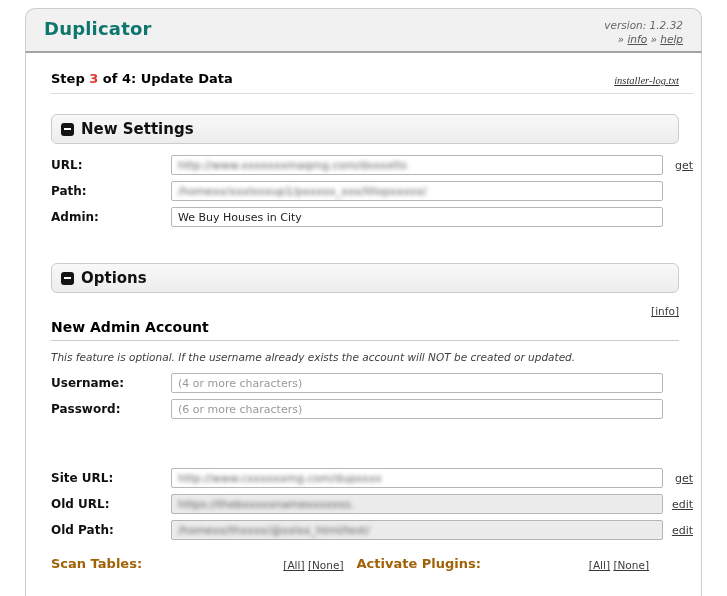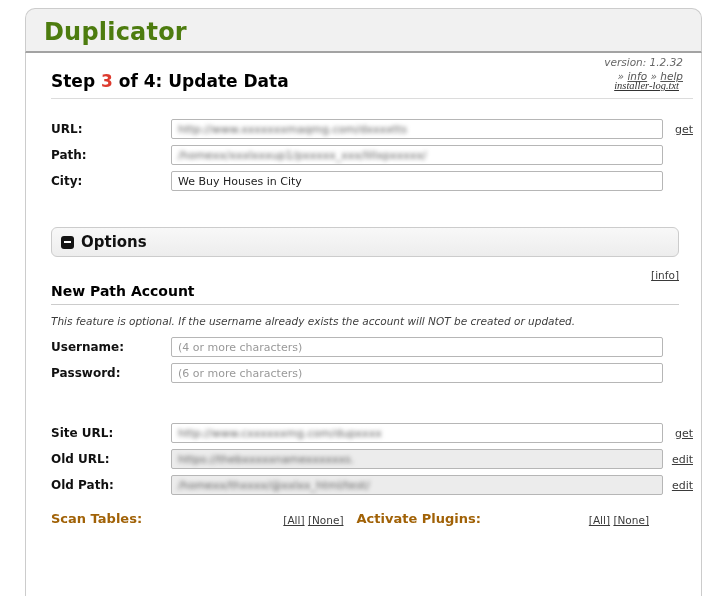--- a/index.html
+++ b/index.html
@@ -12,35 +12,35 @@
   
   .hdr {
     background: #f1f1f1;
     border: 1px solid #ccc;
     border-bottom: 2px solid #a3a3a3;
     border-radius: 10px 10px 0 0;
     padding: 9px 18px 7px 18px;
     display: flex; justify-content: space-between; align-items: flex-start;
     height: 45px;
   }
-  .hdr h1 { font-size: 24px; font-weight: bold; color: #4d7c0f; letter-spacing: 0.2px; }
-  .hdr .meta { text-align: right; font-size: 10.5px; font-style: italic; color: #666; line-height: 1.35; margin-top: 37px; }
+  .hdr h1 { font-size: 18px; font-weight: bold; color: #0f766e; letter-spacing: 0.2px; }
+  .hdr .meta { text-align: right; font-size: 10.5px; font-style: italic; color: #666; line-height: 1.35; }
   .hdr .meta a { color: #555; font-style: italic; }
 
   
   .content {
     border-left: 1px solid #ccc; border-right: 1px solid #ccc;
     background: #fff;
     padding: 18px 8px 0 25px;
     height: 543px;
   }
 
   
   .step-row { display: flex; justify-content: space-between; align-items: flex-end; padding-right: 14px; }
-  .step-title { font-size: 17px; font-weight: bold; color: #000; }
+  .step-title { font-size: 13px; font-weight: bold; color: #000; }
   .step-title .num { color: #dd3a2e; }
   .log-link { font-size: 10.5px; font-style: italic; color: #333; font-family: Liberation Serif, serif; }
   .hrline { border: none; border-top: 1px solid #dcdcdc; margin: 7px 0 20px 0; }
 
   
   .panel-bar {
     background: linear-gradient(#f8f8f8, #ededed);
     border: 1px solid #ccc; border-radius: 6px;
     padding: 5px 9px; margin-right: 14px;
     display: flex; align-items: center; gap: 7px;
@@ -104,71 +104,75 @@
   </div>
 
   <div class="content">
 
     <div class="step-row">
       <div class="step-title"><span>Step </span><span class="num">3</span><span> of 4: Update Data</span></div>
       <a class="log-link">installer-log.txt</a>
     </div>
     <hr class="hrline">
 
+    <div class="panel-bar">
+      <span class="collapse-icon"></span>
+      <span class="ttl">New Settings</span>
+    </div>
     <div class="fields">
       <div class="frow">
         <span class="lbl">URL:</span>
         <div class="inputbox">
             <span class="blurred">http://www.xxxxxxxmaqmg.com/dxxxxtts</span>
           </div>
         <span class="side"><a>get</a></span>
       </div>
       <div class="frow">
         <span class="lbl">Path:</span>
         <div class="inputbox">
             <span class="blurred">/homexx/xxxlxxxup1/pxxxxx_xxx/lillxpxxxxx/</span>
           </div>
         <span class="side"></span>
       </div>
       <div class="frow">
-        <span class="lbl">City:</span>
+        <span class="lbl">Admin:</span>
         <input class="inputbox" value="We Buy Houses in City" style="">
         <span class="side"></span>
       </div>
     </div>
 
     <div class="gap-lg"></div>
 
     <div class="panel-bar">
       <span class="collapse-icon"></span>
       <span class="ttl">Options</span>
     </div>
 
     <div class="help-row"><a>[info]</a></div>
 
-    <h3 class="subhead">New Path Account</h3>
+    <h3 class="subhead">New Admin Account</h3>
     <div class="note">This feature is optional. If the username already exists the account will NOT be created or updated.</div>
 
     <div class="fields" style="margin-top:6px;">
       <div class="frow">
         <span class="lbl">Username:</span>
         <input class="inputbox" placeholder="(4 or more characters)" style="">
         <span class="side"></span>
       </div>
       <div class="frow">
         <span class="lbl">Password:</span>
         <input class="inputbox" placeholder="(6 or more characters)" style="">
         <span class="side"></span>
       </div>
     </div>
 
     <div style="height:26px;"></div>
 
 
-    <div class="fields" style="margin-top:8px;">
+    <div class="fields" style="margin-top:17px;">
       <div class="frow">
         <span class="lbl">Site URL:</span>
         <div class="inputbox">
             <span class="blurred">http://www.cxxxxxxmg.com/dupxxxx</span>
           </div>
         <span class="side"><a>get</a></span>
       </div>
       <div class="frow">
         <span class="lbl">Old URL:</span>
         <div class="inputbox disabled">

